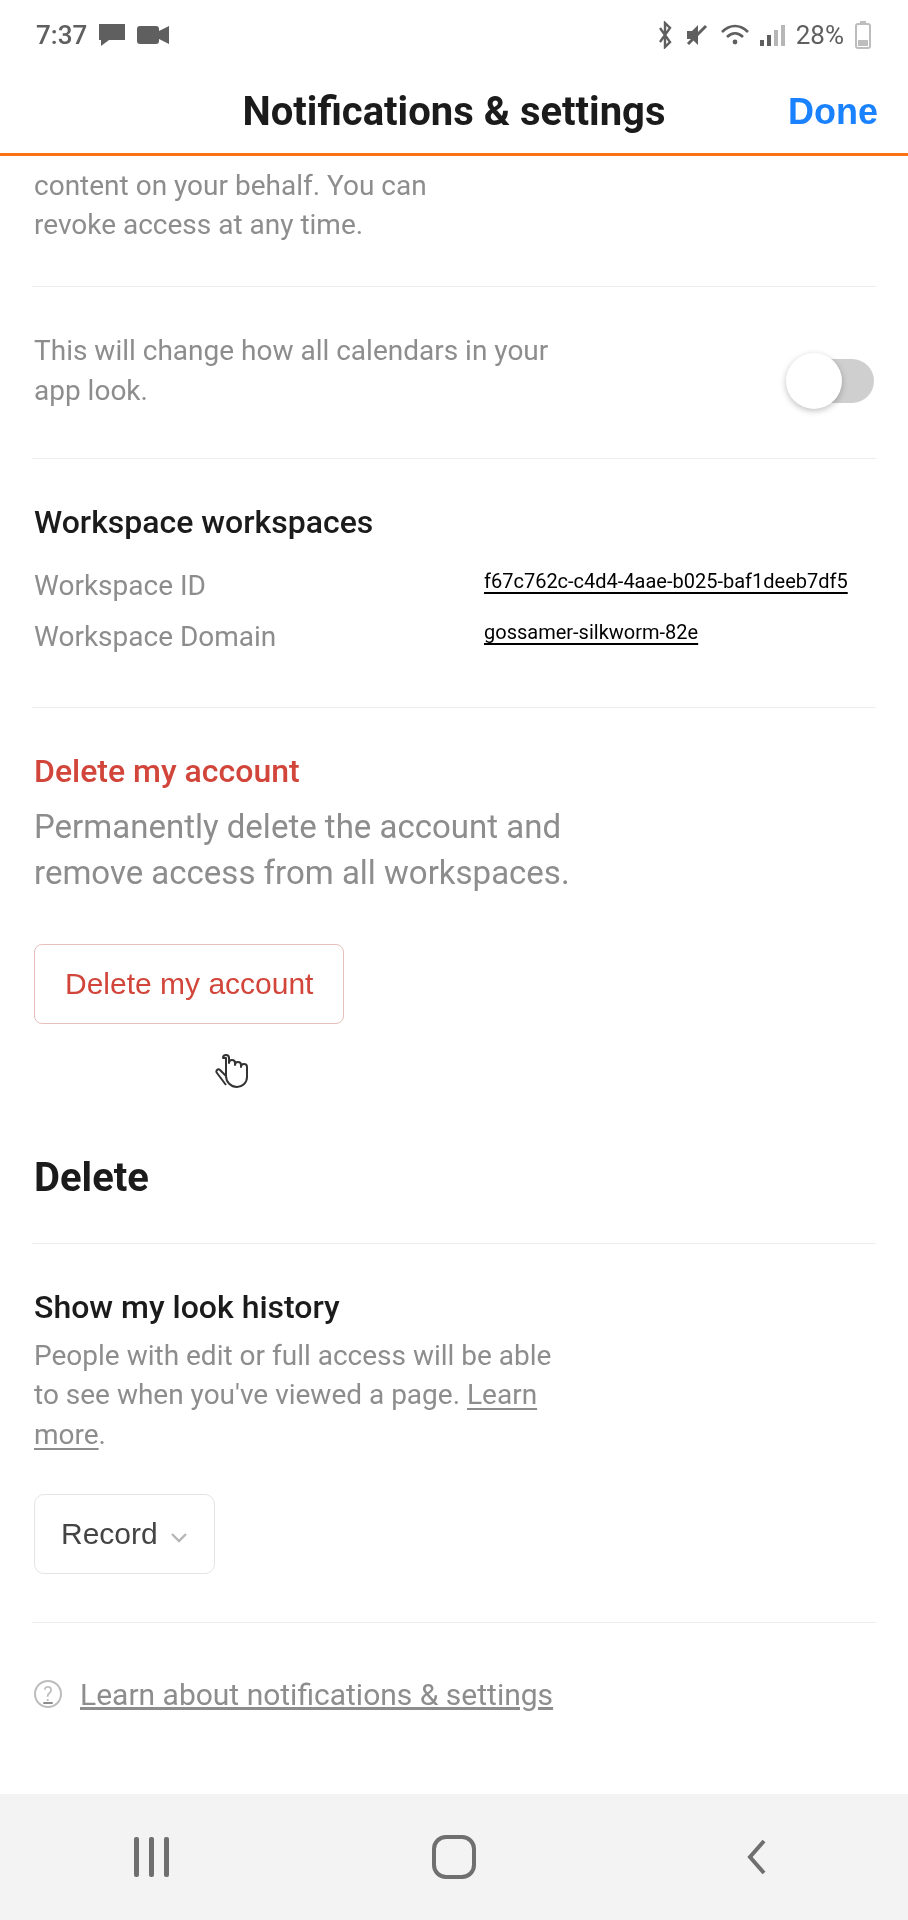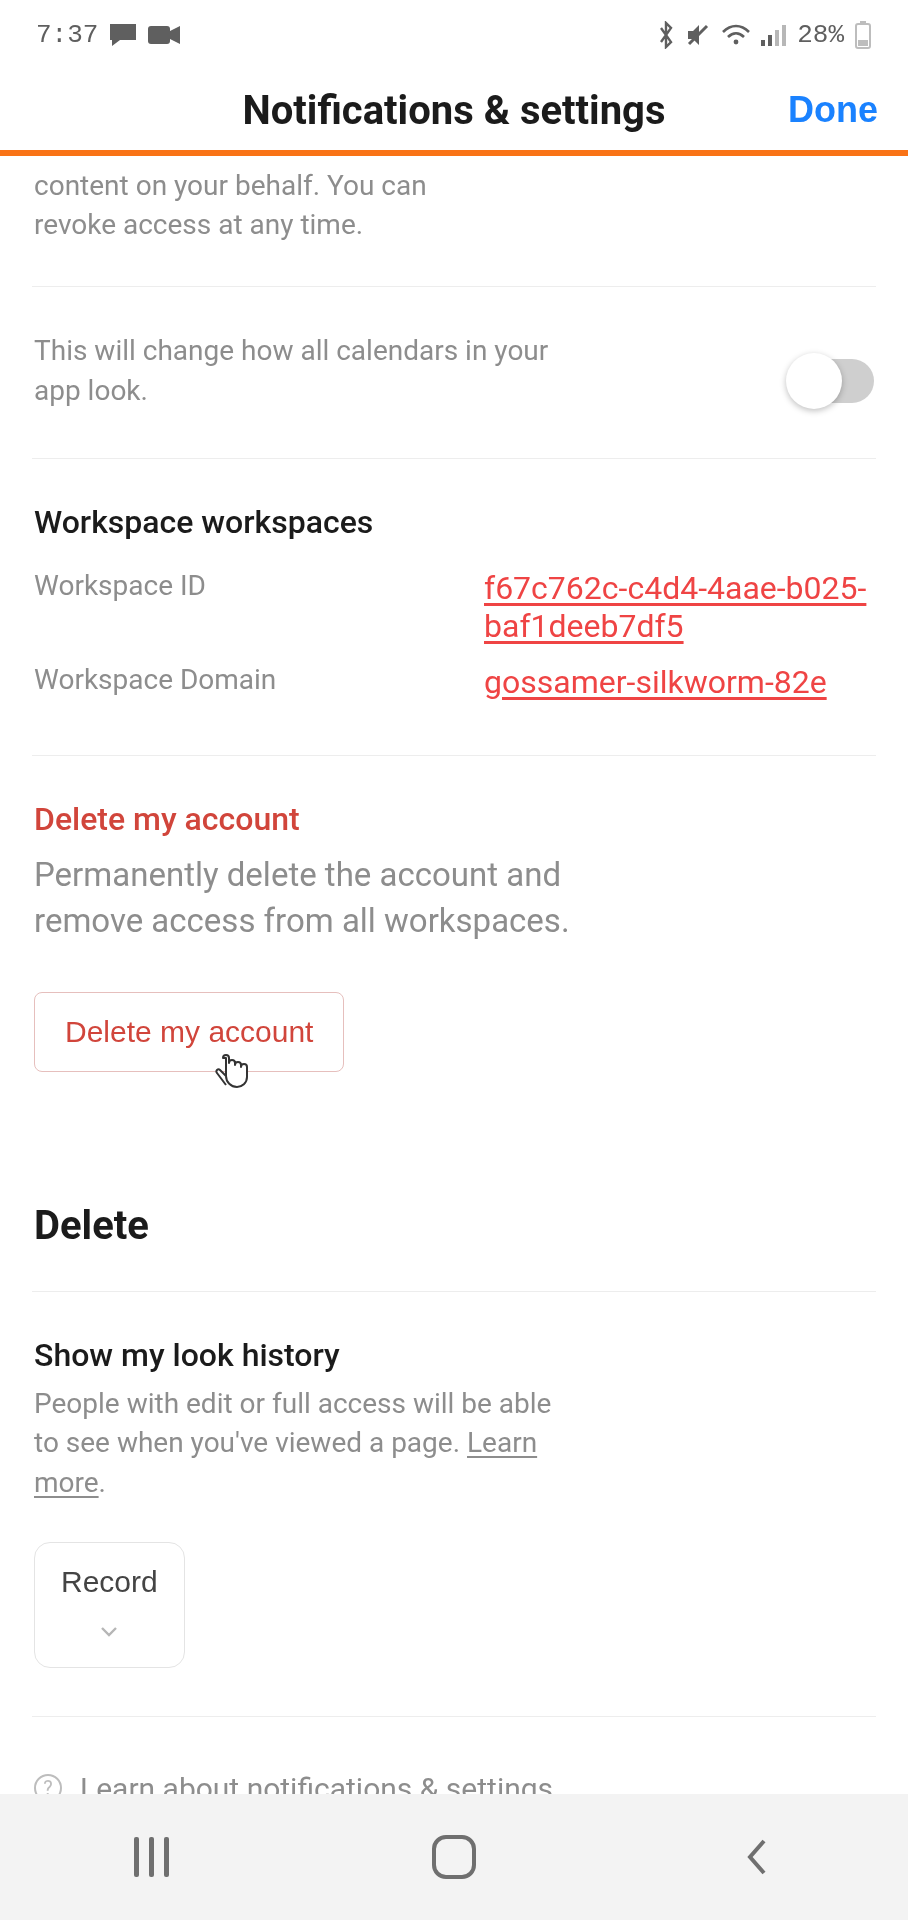--- a/index.html
+++ b/index.html
@@ -20,34 +20,33 @@
     align-items: center;
     justify-content: space-between;
     padding: 0 36px;
     font-size: 26px;
     color: #5f5f5f;
   }
   .status-left, .status-right {
     display: flex;
     align-items: center;
     gap: 10px;
-    font-family: Liberation Mono, monospace;
   }
   .status-left .clock { font-weight: 500; }
   .status-right .pct { font-weight: 400; }
   .status-icon svg { display: block; }
 
   
   .header {
     height: 86px;
     display: flex;
     align-items: center;
     justify-content: center;
     position: relative;
-    border-bottom: 6px solid #f97316;
+    border-bottom: 3px solid #f97316;
   }
   .header-title {
     font-size: 40px;
     font-weight: 700;
     color: #1b1b1b;
   }
   .done-btn {
     position: absolute;
     right: 30px;
     top: 50%;
@@ -132,22 +131,22 @@
     gap: 30px;
     margin-bottom: 18px;
   }
   .kv-label {
     width: 420px;
     font-size: 28px;
     color: #8d8d8d;
     flex-shrink: 0;
   }
   .kv-value {
-    font-size: 32px;
-    color: #ef4444;
+    font-size: 20px;
+    color: #000000;
     text-underline-offset: 4px;
     word-break: break-all;
   }
 
   
   .danger-title {
     font-size: 32px;
     font-weight: 500;
     color: #d1453b;
     margin-bottom: 14px;
@@ -194,26 +193,25 @@
     text-underline-offset: 4px;
   }
 
   .select-btn {
     margin-top: 40px;
     border: 1px solid #e4e4e4;
     background: #fff;
     color: #444;
     font-size: 30px;
     padding: 22px 26px;
-    border-radius: 16px;
+    border-radius: 10px;
     display: inline-flex;
     align-items: center;
     gap: 12px;
     cursor: pointer;
-    flex-direction: column;
   }
 
   
   .learn-row {
     padding: 54px 0 60px 0;
     display: flex;
     align-items: center;
     gap: 18px;
     color: #8d8d8d;
     font-size: 30px;

